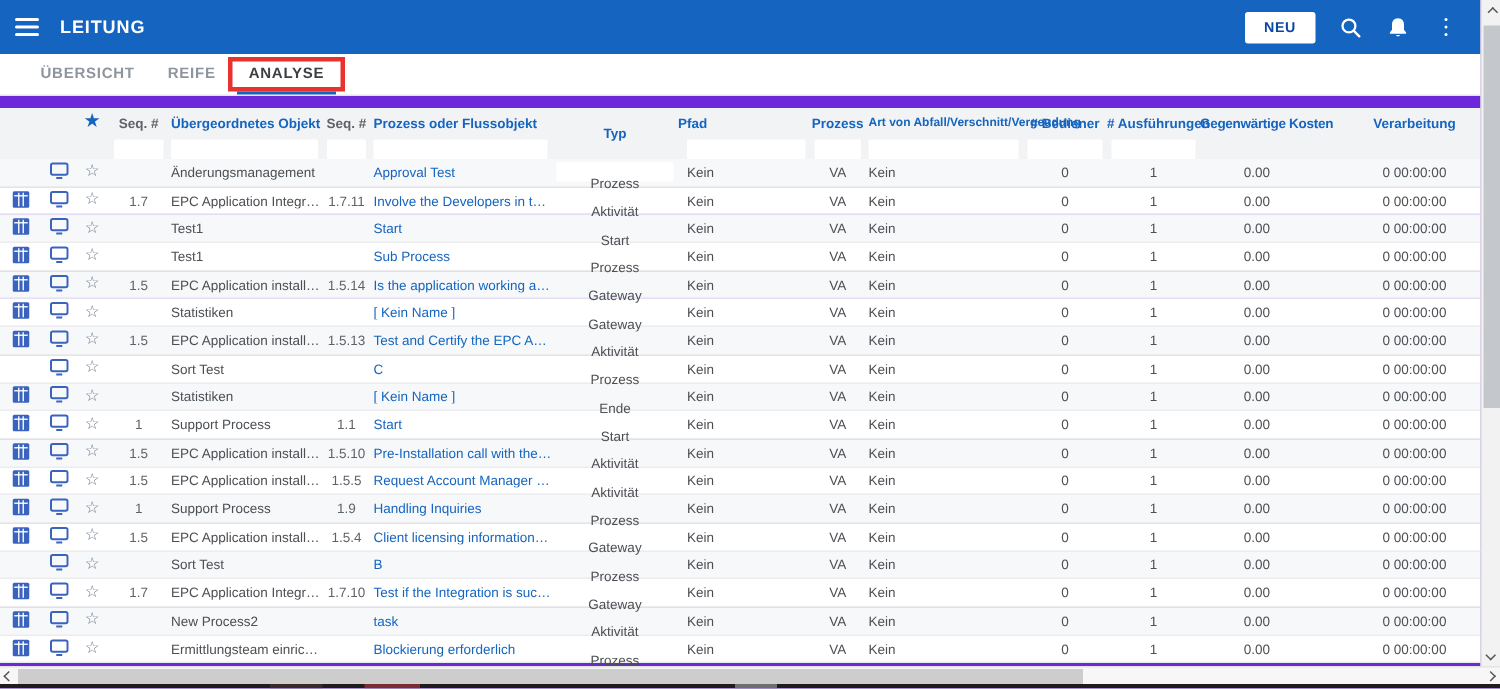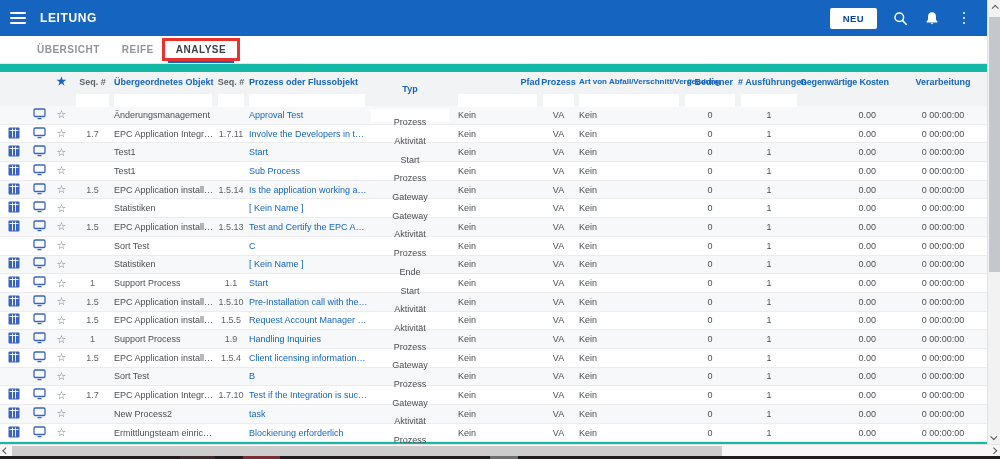--- a/index.html
+++ b/index.html
@@ -1,38 +1,38 @@
 <!DOCTYPE html>
 <html><head>
 <meta charset="utf-8">
 <style>
   * { margin:0; padding:0; box-sizing:border-box; }
   html,body { background:#fff; }
   .app {
     position:relative; width:1000px; height:459px; overflow:hidden;
-    background:#14b8a6; font-family:"Liberation Sans", sans-serif;
+    background:#6d28d9; font-family:"Liberation Sans", sans-serif;
   }
 
   
   .appbar { position:absolute; left:0; top:0; width:987px; height:36px; background:#1565c0;
             display:flex; align-items:center; }
   .hamburger { width:16px; height:12px; margin-left:10px; display:flex; flex-direction:column;
                justify-content:space-between; cursor:pointer; }
   .hamburger span { display:block; height:2px; background:#fff; border-radius:1px; }
   .appbar-title { color:#fff; font-size:12px; font-weight:bold; letter-spacing:.6px; margin-left:14px; }
   .appbar-right { margin-left:auto; display:flex; align-items:center; gap:14px; padding-right:14px; }
   .neu-btn { background:#fff; color:#0d47a1; border:none; border-radius:2px; font-family:inherit;
              font-size:9.5px; font-weight:bold; letter-spacing:.4px; padding:5px 13px; cursor:pointer; }
   .iconbtn { width:18px; height:18px; display:flex; align-items:center; justify-content:center; cursor:pointer; }
   .dots { display:flex; flex-direction:column; gap:2.5px; }
   .dots i { width:2.6px; height:2.6px; border-radius:50%; background:#fff; }
 
   
   .tabsbar { position:absolute; left:0; top:36px; width:987px; height:28px; background:#fff;
-             border-bottom:1px solid #e4e6e8; display:flex; padding-left:26px; }
+             border-bottom:1px solid #e4e6e8; display:flex; padding-left:16px; }
   .tab { position:relative; padding:0 11px; line-height:27px; font-size:10px; font-weight:bold;
          letter-spacing:.5px; color:#8e959c; cursor:pointer; }
   .tab.active { color:#3c4043; }
   .tab.active::after { content:""; position:absolute; left:3px; right:3px; bottom:0; height:2px; background:#1565c0; }
   .annotation-box { position:absolute; left:-3px; right:-3px; top:2px; bottom:2px;
                     border:3px solid #e8322e; pointer-events:none; }
 
   
   .table-area { position:absolute; left:0; top:72px; width:987px; height:372px; overflow:hidden; }
   .table-inner { width:1014px; }
@@ -52,27 +52,27 @@
   
   .c-grid { width:28px; flex:none; text-align:center; }
   .c-mon  { width:22px; flex:none; text-align:center; }
   .c-star { width:23px; flex:none; text-align:center; }
   .c-seq1 { width:39px; flex:none; text-align:center; color:#5f6368; }
   .c-parent { width:103px; flex:none; text-align:left; padding-left:2px; text-overflow:ellipsis; }
   .c-seq2 { width:32px; flex:none; text-align:center; color:#5f6368; }
   .c-proc { width:121px; flex:none; text-align:left; padding-left:2px; text-overflow:ellipsis; }
   .c-typ  { width:84px; flex:none; text-align:center;margin-top:15px; }
   .c-pfad { width:88px; flex:none; text-align:left; padding-left:6px; }
-  .th.c-pfad { text-align:right; padding-left:0; }
+  .th.c-pfad { text-align:left; padding-left:0; }
   .c-wert { width:37px; flex:none; text-align:center; }
   .c-abf  { width:105px; flex:none; text-align:left; padding-left:2px; }
   .th.c-abf { overflow:visible; font-size:8px; position:relative; z-index:1; }
   .c-bed  { width:56px; flex:none; text-align:center; }
   .c-ausf { width:62px; flex:none; text-align:center; }
-  .c-kost { width:80px; flex:none; text-align:right; padding-right:4px; }
+  .c-kost { width:80px; flex:none; text-align:center; padding-right:4px; }
   .th.c-kost { text-align:center; padding-right:0; letter-spacing:-0.2px; }
   .c-ver  { width:70px; flex:none; text-align:center;margin-left:28px; }
   .c-w    { width:64px; flex:none; text-align:center; }
 
   .link { color:#1565c0; }
   .star-outline { font-size:11px; color:#6f7a8a; line-height:1; }
   .star-filled { font-size:11px; color:#1565c0; line-height:1; }
   .rowicon { display:inline-block; vertical-align:middle; }
 
   

